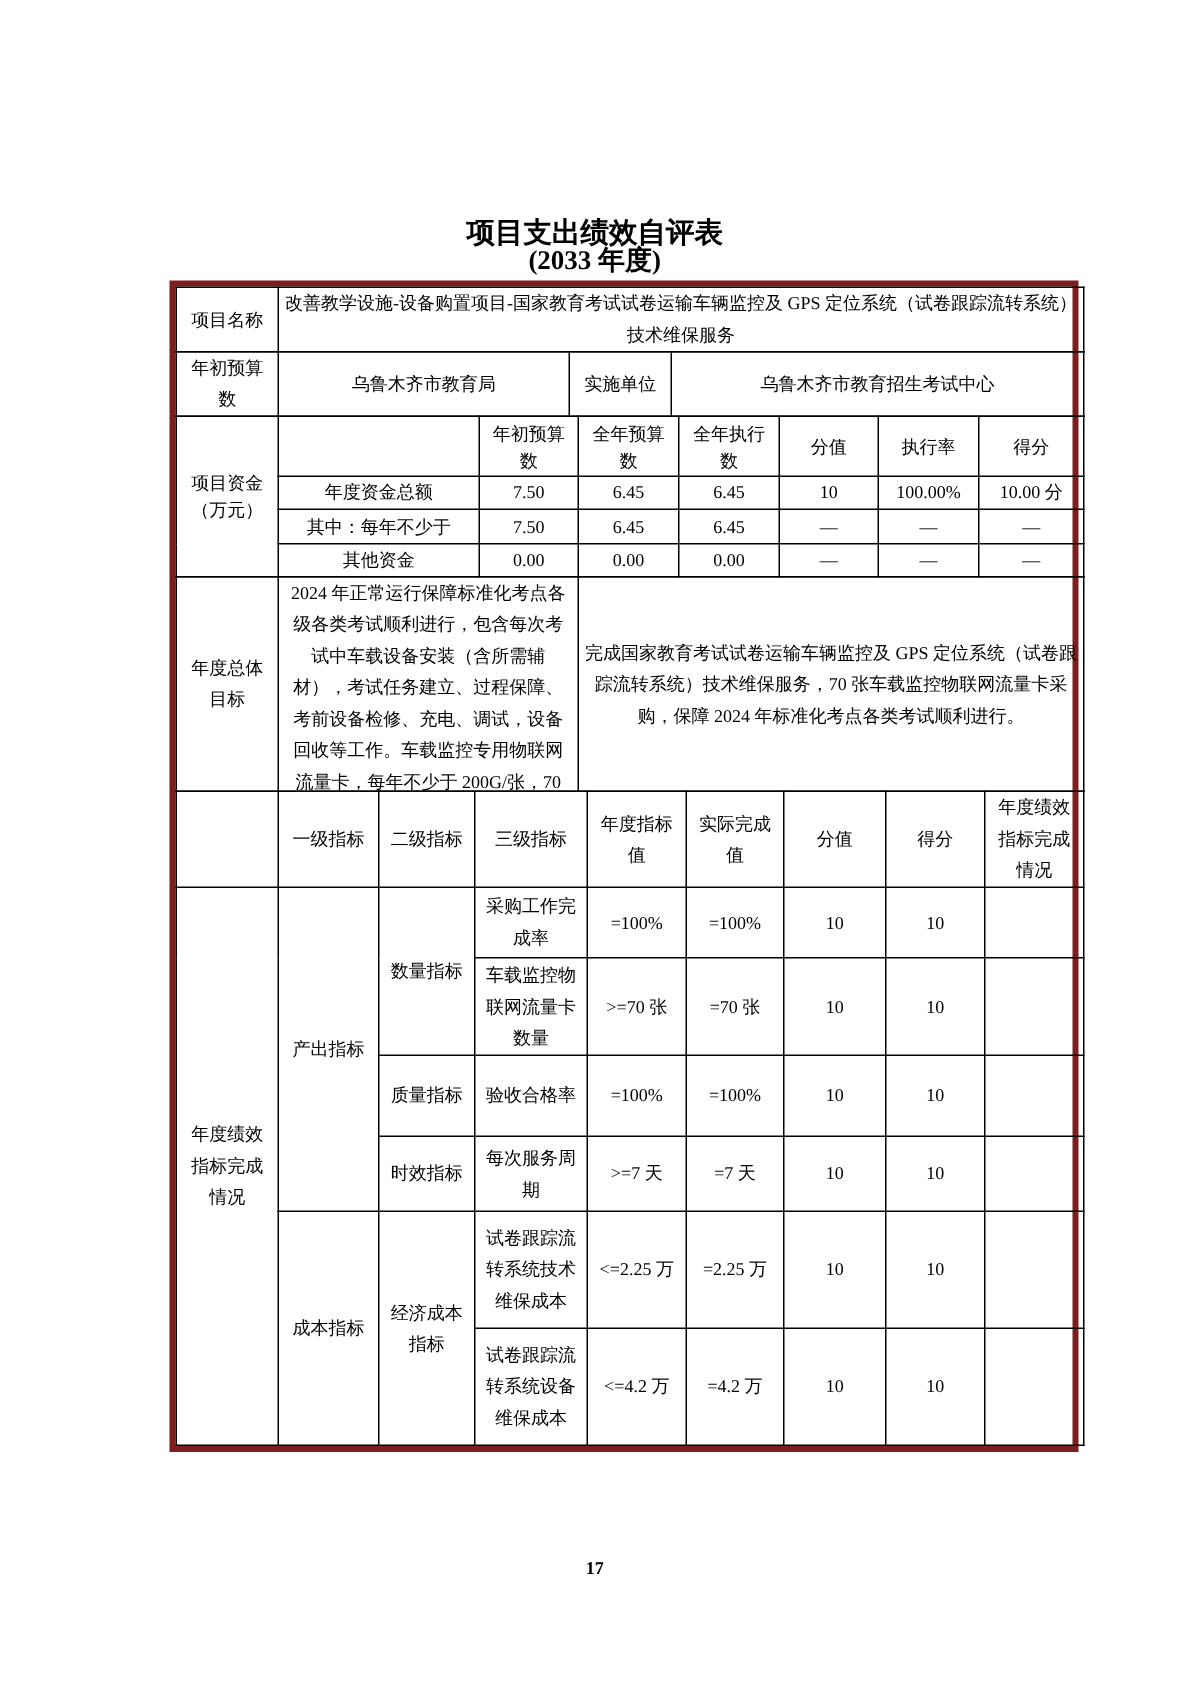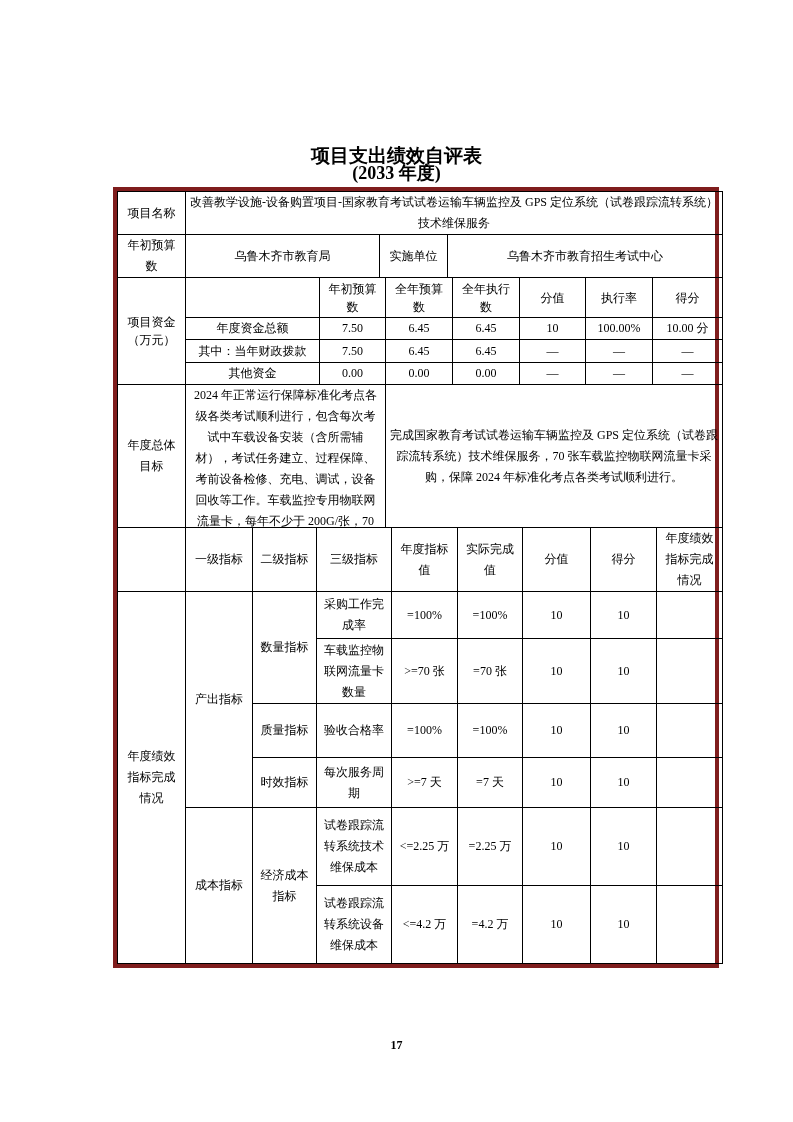--- a/index.html
+++ b/index.html
@@ -94,21 +94,21 @@
       <tr style="height:22px">
         <td>年度资金总额</td>
         <td>7.50</td>
         <td>6.45</td>
         <td>6.45</td>
         <td>10</td>
         <td>100.00%</td>
         <td>10.00 分</td>
       </tr>
       <tr style="height:23px">
-        <td>其中：当年财政拨款</td>
+        <td>其中：每年不少于</td>
         <td>7.50</td>
         <td>6.45</td>
         <td>6.45</td>
         <td>—</td>
         <td>—</td>
         <td>—</td>
       </tr>
       <tr style="height:20px">
         <td>其他资金</td>
         <td>0.00</td>

